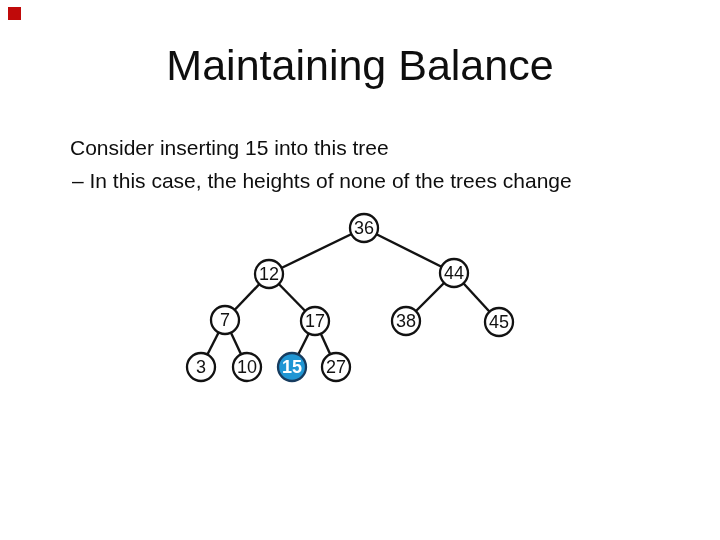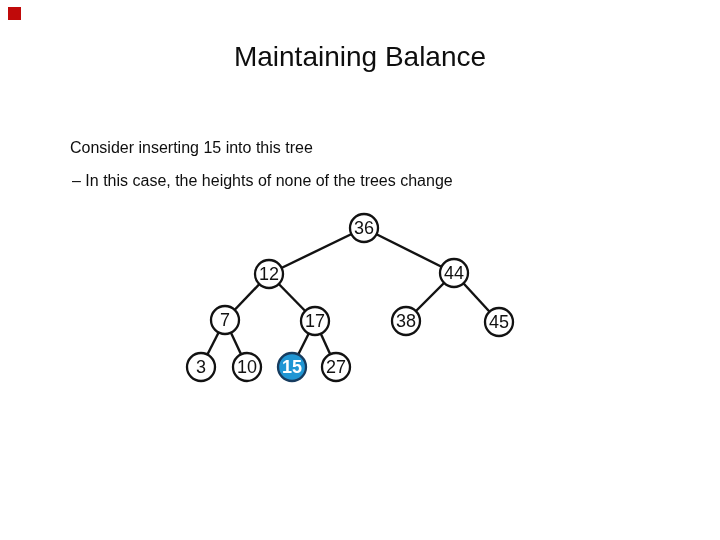--- a/index.html
+++ b/index.html
@@ -10,26 +10,26 @@
     position: relative;
     overflow: hidden;
   }
   .corner-marker {
     position: absolute; left: 8px; top: 7px;
     width: 13px; height: 13px;
   }
   .slide-title {
     position: absolute; top: 42px; left: 0;
     width: 720px; text-align: center;
-    font-size: 28px; line-height: 1.1;
+    font-size: 43px; line-height: 1.1;
     color: #0e0e0e;
   }
   .slide-body {
     position: absolute; left: 70px; top: 131px;
-    font-size: 16px; line-height: 33px;
+    font-size: 21px; line-height: 33px;
     color: #0e0e0e;
     white-space: nowrap;
   }
   .body-line-2 { margin-left: 2px; }
   .tree-svg {
     position: absolute; left: 150px; top: 200px;
     width: 390px; height: 200px;
   }
 </style>
 </head>

